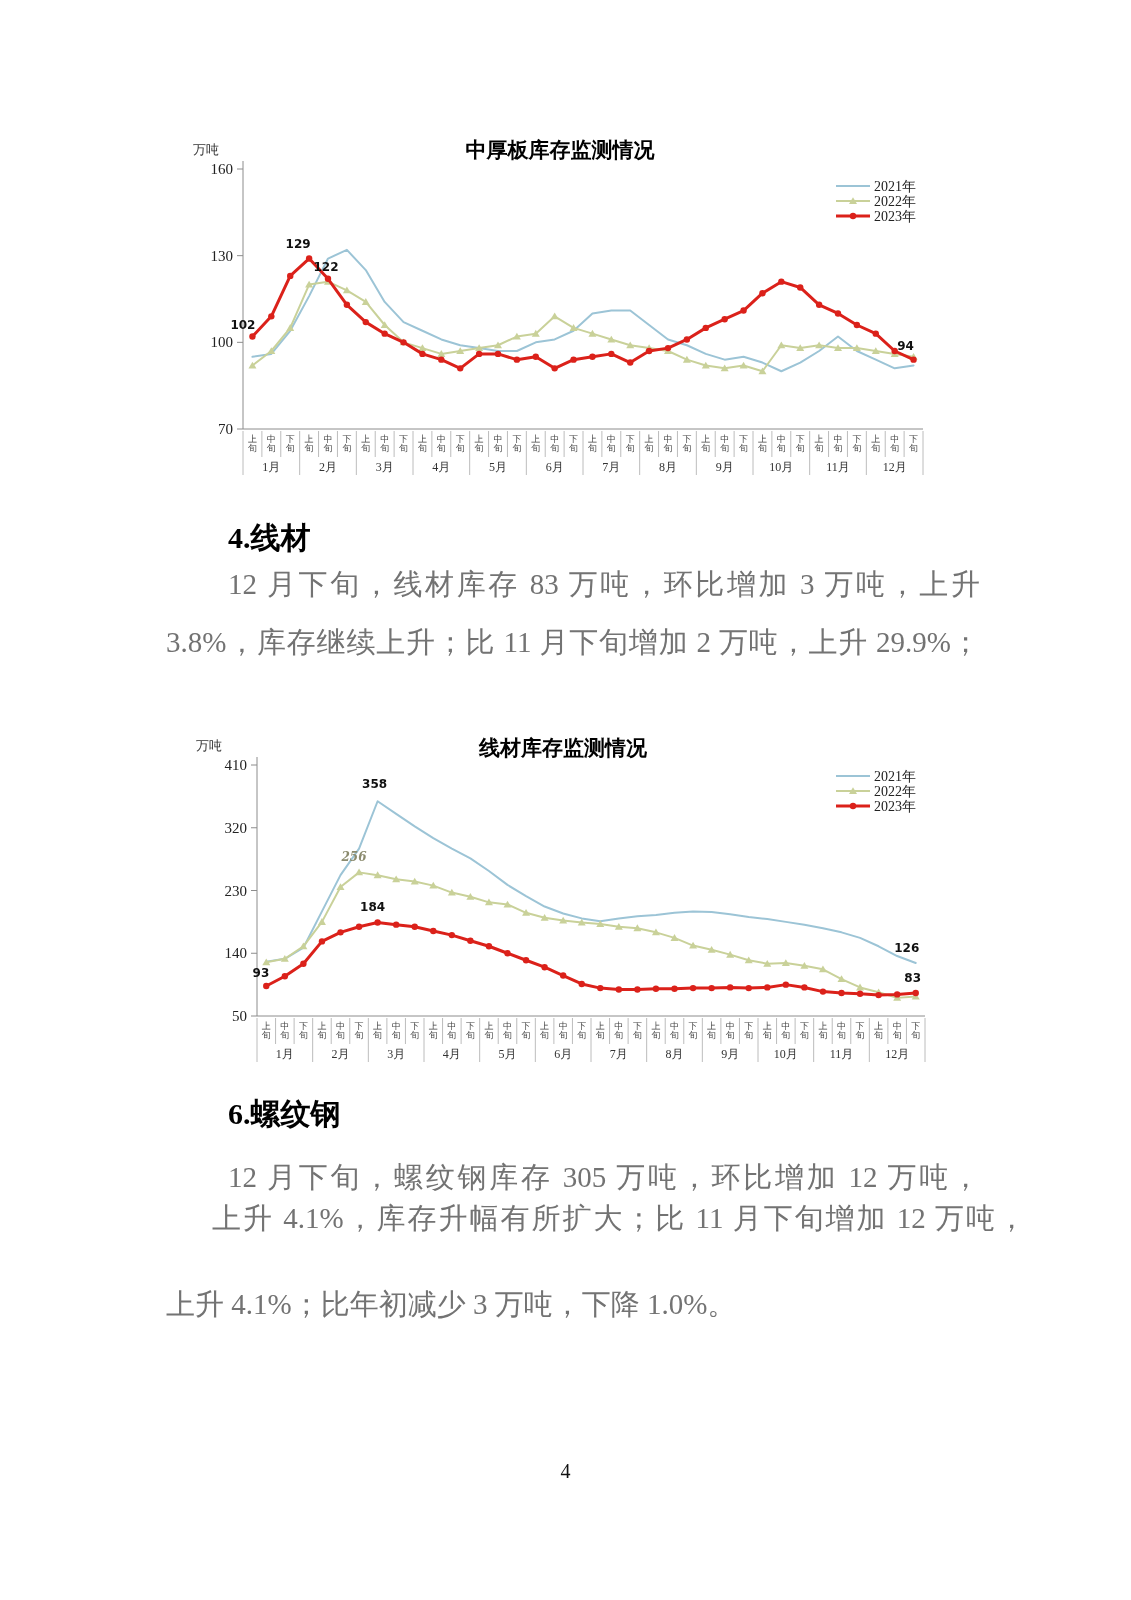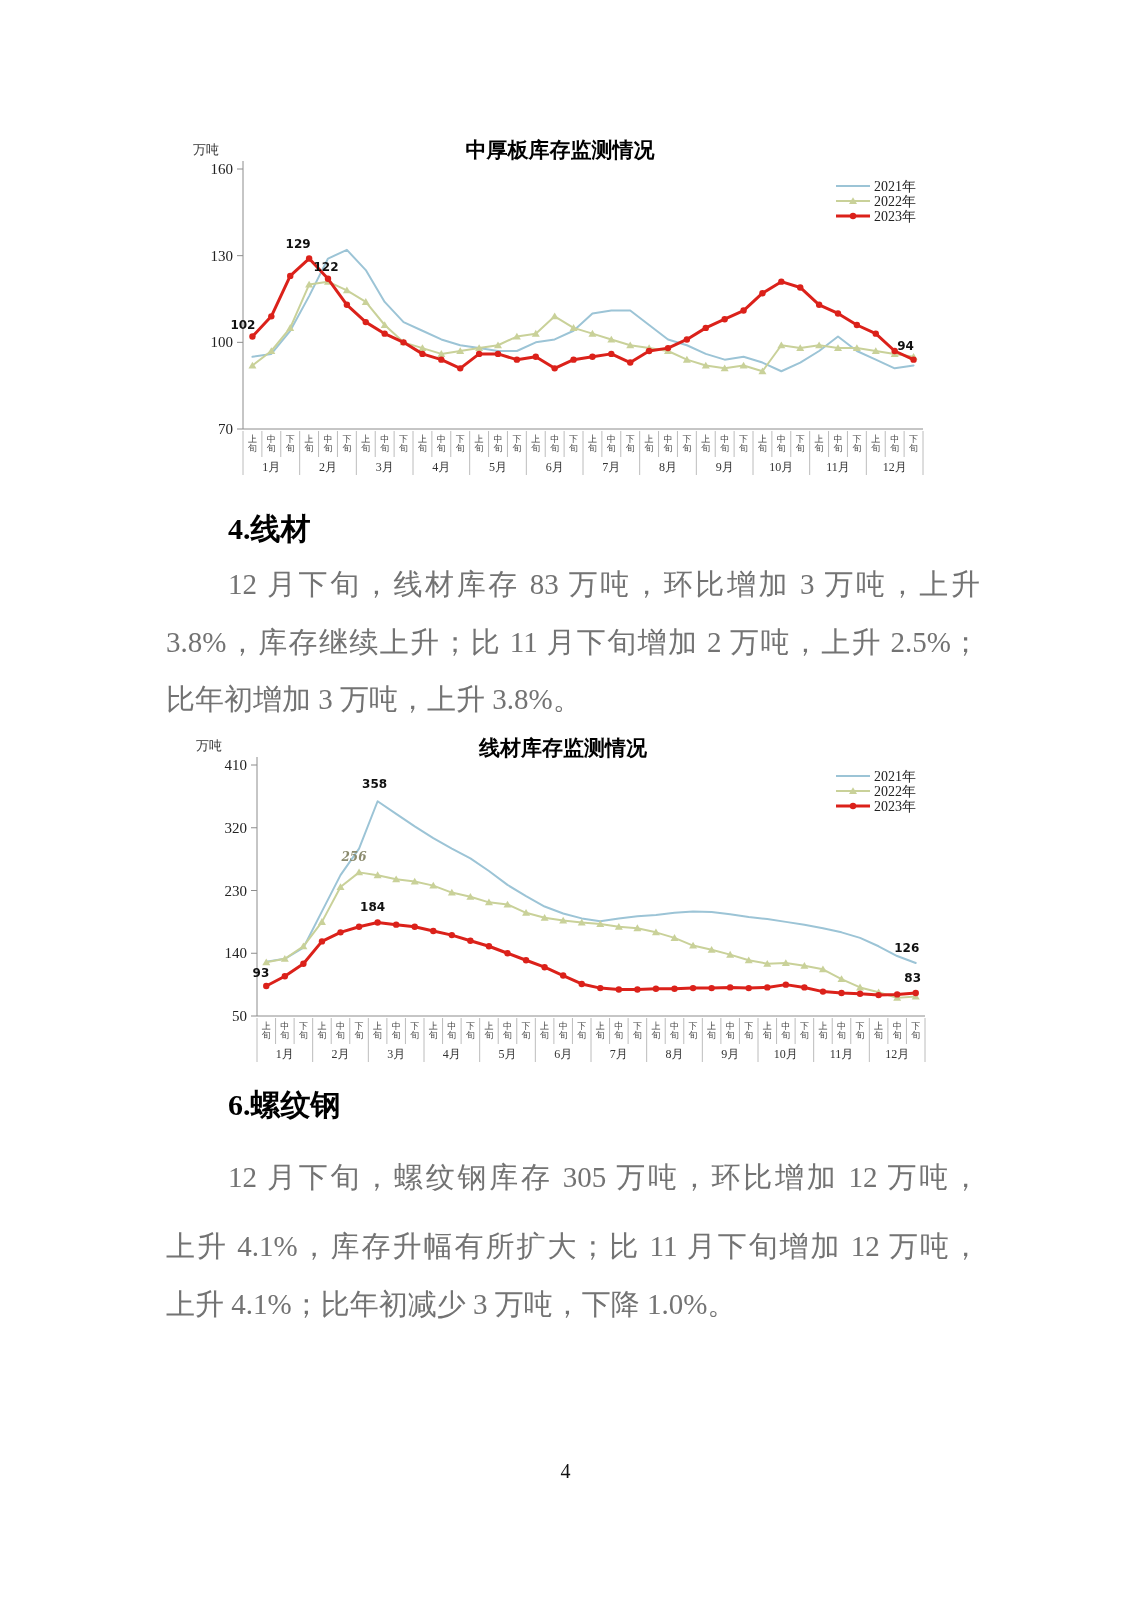--- a/index.html
+++ b/index.html
@@ -23,20 +23,21 @@
   .c-legend { font-family:"Liberation Serif",serif; font-size:14px; fill:#222; }
   .c-plabel { font-family:"DejaVu Sans",sans-serif; font-size:12px; font-weight:bold; fill:#111; }
   .c-plabel.italic { font-family:"DejaVu Serif",serif; font-style:italic; fill:#8b8b6e; }
   .axisline { stroke:#8c8c8c; stroke-width:1; }
   .sep      { stroke:#ababab; stroke-width:0.8; }
 
   .sec-heading {
     position:absolute; left:228px;
     font-size:30px; font-weight:bold; color:#000;
     white-space:nowrap;
+    margin-top:9px;
   }
   .para-line {
     position:absolute; left:166px; width:814px;
     font-size:29px; line-height:36px; color:#737373;
     white-space:nowrap;
   }
   .para-line.justify {
     white-space:normal;
     text-align:justify;
     text-align-last:justify;
@@ -249,22 +250,21 @@
         <text x="744" y="80" class="c-legend">2022年</text>
         <line x1="706" y1="90" x2="740" y2="90" stroke="#DB211A" stroke-width="3"></line>
         <circle cx="723" cy="90" r="3.2" fill="#DB211A"></circle>
         <text x="744" y="95" class="c-legend">2023年</text>
       </g>
     </svg>
 
   <div class="sec-heading" style="top:509px;">4.线材</div>
 
   <div class="para-line justify indent" style="top:566px;">12 月下旬，线材库存 83 万吨，环比增加 3 万吨，上升</div>
-  <div class="para-line justify" style="top:624px;">3.8%，库存继续上升；比 11 月下旬增加 2 万吨，上升 2.5%；</div>
-  <div class="para-line" style="top:681px;">比年初增加 3 万吨，上升 3.8%。</div>
+  <div class="para-line justify" style="top:624px;">3.8%，库存继续上升；比 11 月下旬增加 2 万吨，上升 29.9%；</div>
 
   <svg id="chart-1" class="chart" width="880" height="352" viewBox="0 0 880 352">
       <text x="433" y="34" text-anchor="middle" class="c-title">线材库存监测情况</text>
       <text x="66" y="29" class="c-unit">万吨</text>
       <g>
         <line x1="127" y1="36" x2="127" y2="295" class="axisline"></line>
         <line x1="127" y1="295" x2="795" y2="295" class="axisline"></line>
         <line x1="121" y1="44" x2="127" y2="44" class="axisline"></line>
         <text x="117" y="49" text-anchor="end" class="c-ytick">410</text>
         <line x1="121" y1="106.75" x2="127" y2="106.75" class="axisline"></line>
@@ -460,18 +460,18 @@
         <text x="744" y="75" class="c-legend">2022年</text>
         <line x1="706" y1="85" x2="740" y2="85" stroke="#DB211A" stroke-width="3"></line>
         <circle cx="723" cy="85" r="3.2" fill="#DB211A"></circle>
         <text x="744" y="90" class="c-legend">2023年</text>
       </g>
     </svg>
 
   <div class="sec-heading" style="top:1085px;">6.螺纹钢</div>
 
   <div class="para-line justify indent" style="top:1159px;">12 月下旬，螺纹钢库存 305 万吨，环比增加 12 万吨，</div>
-  <div class="para-line justify" style="top:1228px;">上升 4.1%，库存升幅有所扩大；比 11 月下旬增加 12 万吨，</div>
+  <div class="para-line justify" style="top:1200px;margin-left:46px;">上升 4.1%，库存升幅有所扩大；比 11 月下旬增加 12 万吨，</div>
   <div class="para-line" style="top:1258px;margin-top:28px;">上升 4.1%；比年初减少 3 万吨，下降 1.0%。</div>
 
   <div class="pageno">4</div>
 
 </div>
 
 </body></html>

